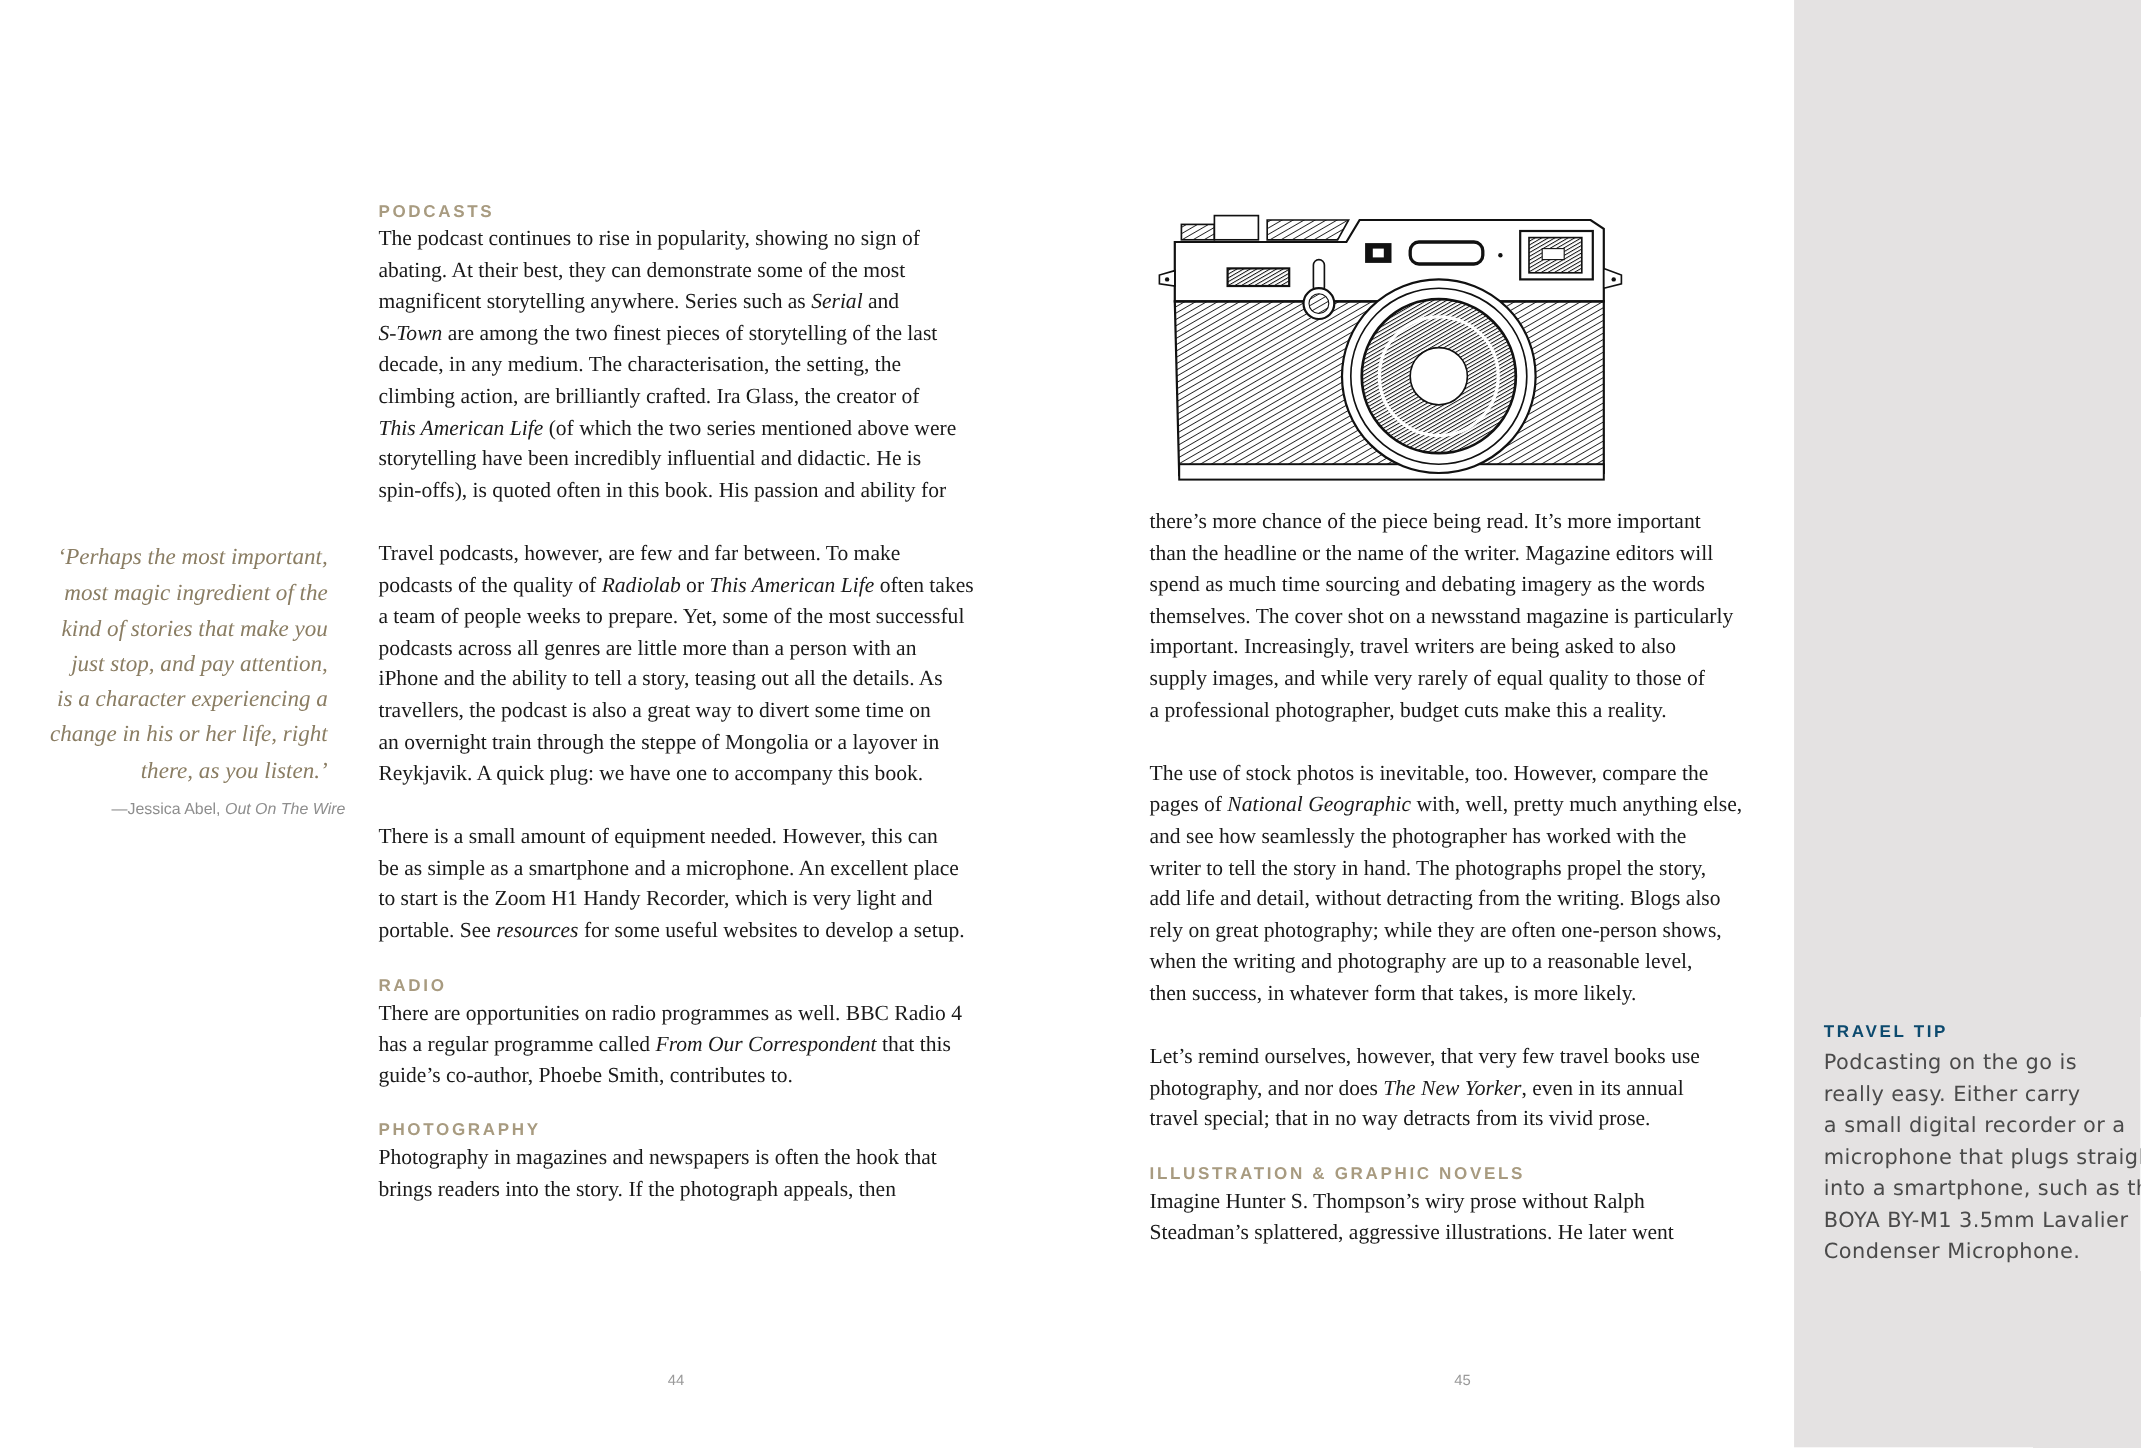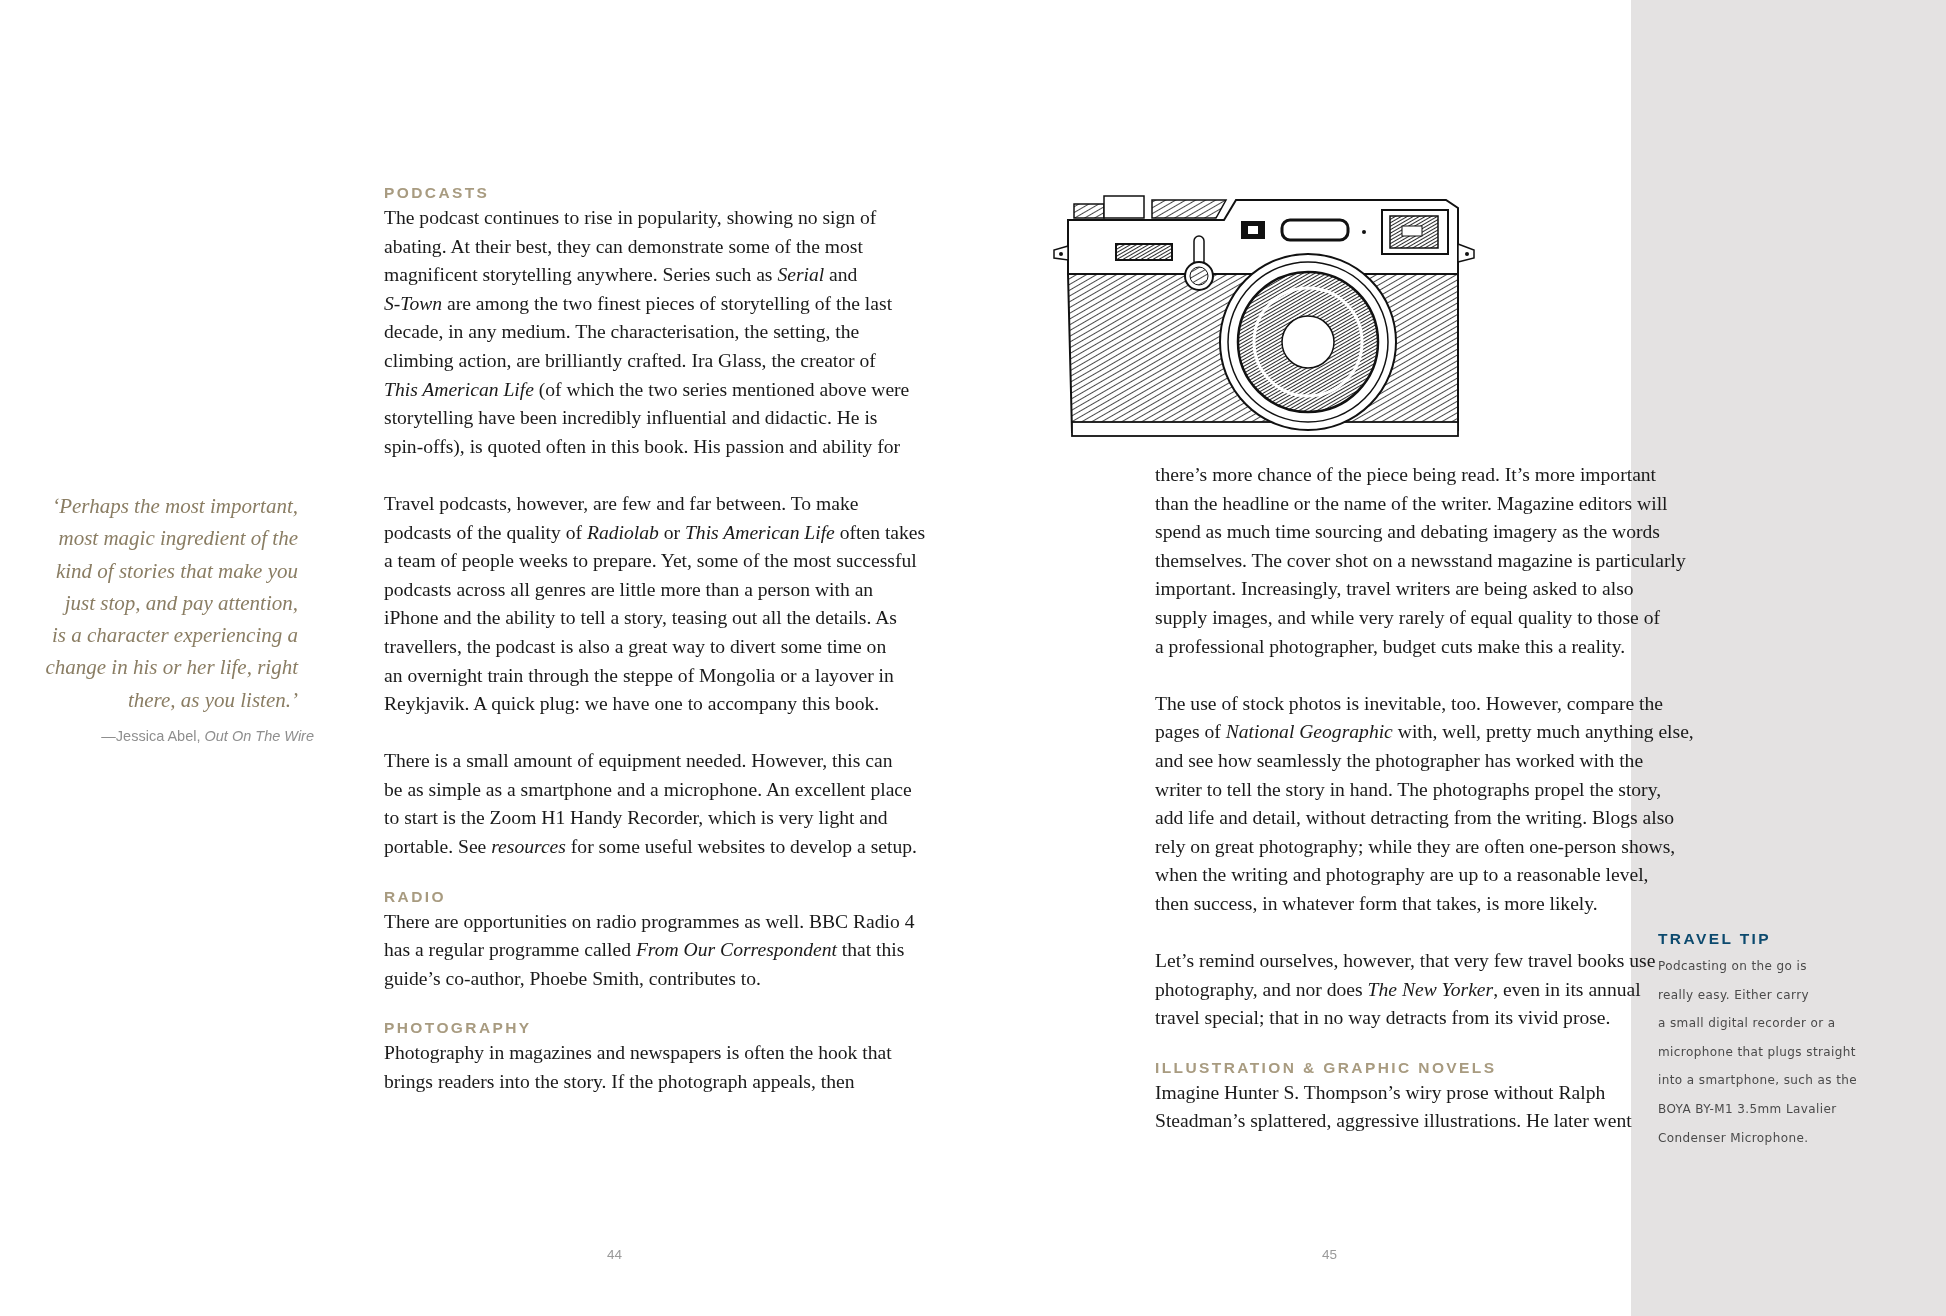--- a/index.html
+++ b/index.html
@@ -12,24 +12,23 @@
   .sidebar-panel {
     position:absolute; left:1631px; top:0; width:315px; height:1316px;
     background:#e4e2e2;
   }
   .col {
     position:absolute;
     font-family:"Liberation Serif", serif;
     font-size:19.6px;
     line-height:28.6px;
     color:#1a1a1a;
-    margin-left:40px;
   }
   .col-left { left:344px; top:182px; width:560px; }
-  .col-right { left:1115px; top:461px; width:570px; }
+  .col-right { left:1045px; top:461px; width:570px; }
   .section-heading {
     font-family:"Liberation Sans", sans-serif;
     font-size:15.5px;
     letter-spacing:2.4px;
     color:#a89b80;
     line-height:22px;
     margin:0;
     text-transform:uppercase;
   }
   .para { margin:0 0 28.6px 0; }
@@ -60,21 +59,21 @@
   .tip {
     position:absolute; left:1658px; top:926px; width:270px;
   }
   .tip-heading {
     font-family:"Liberation Sans", sans-serif;
     font-size:15.5px; letter-spacing:2.4px; color:#0c4a6e;
     line-height:26px; margin:0;
   }
   .tip-body {
     font-family:"DejaVu Sans", sans-serif;
-    font-size:12px; line-height:28.6px; color:#4a4a4a;
+    font-size:19px; line-height:28.6px; color:#4a4a4a;
     letter-spacing:0.4px;
   }
   .tip-body .line { display:block; white-space:nowrap; }
   .page-num {
     position:absolute; top:1247px;
     font-family:"Liberation Sans", sans-serif;
     font-size:13.5px; color:#9a9a9a;
   }
 </style>
 </head>

